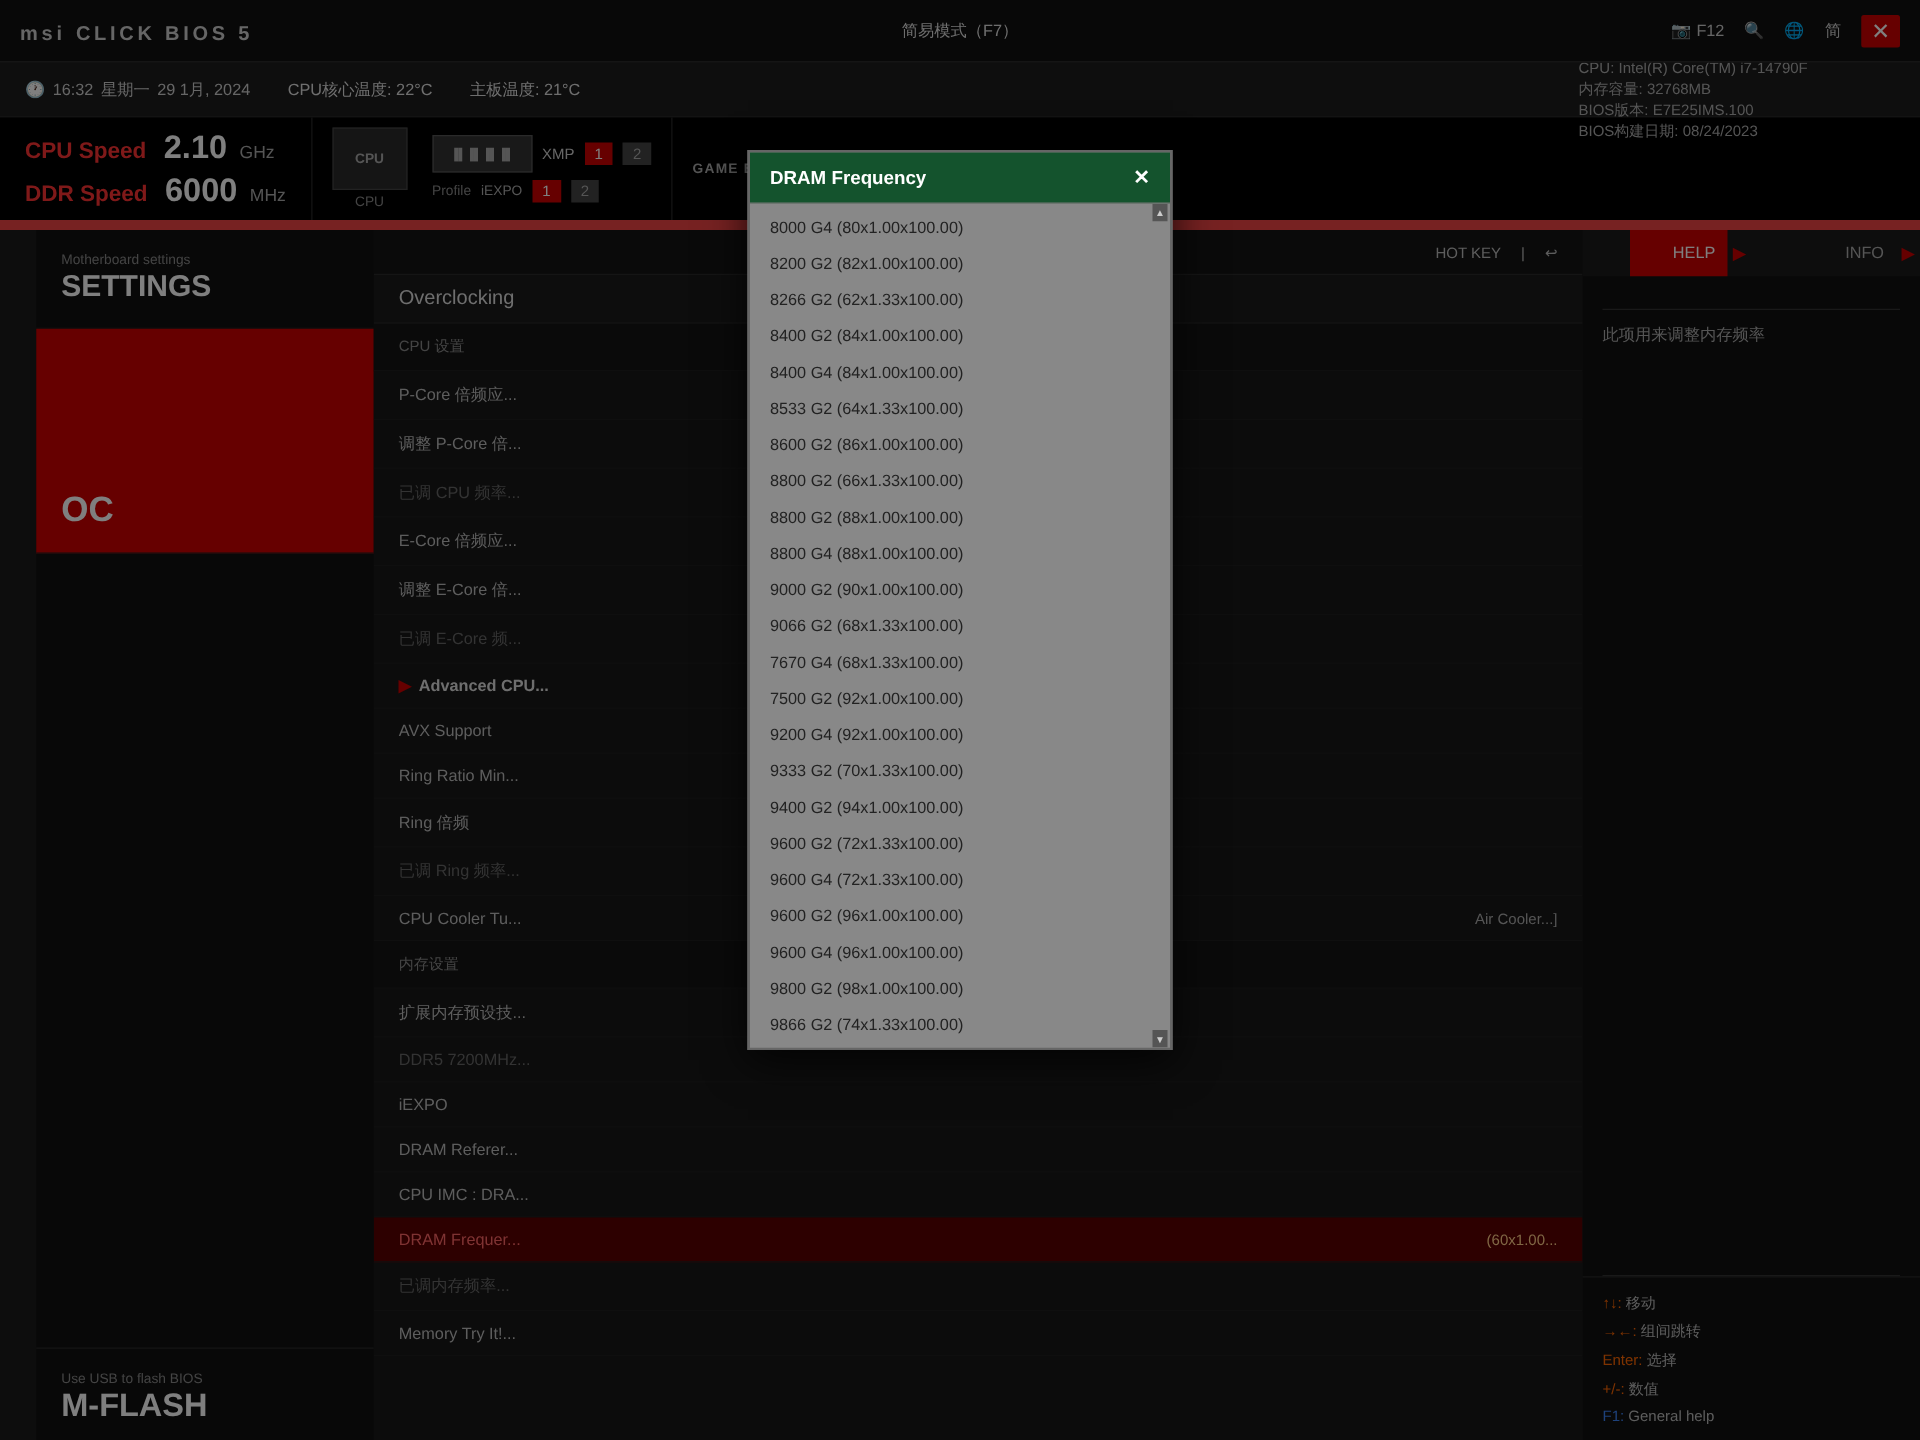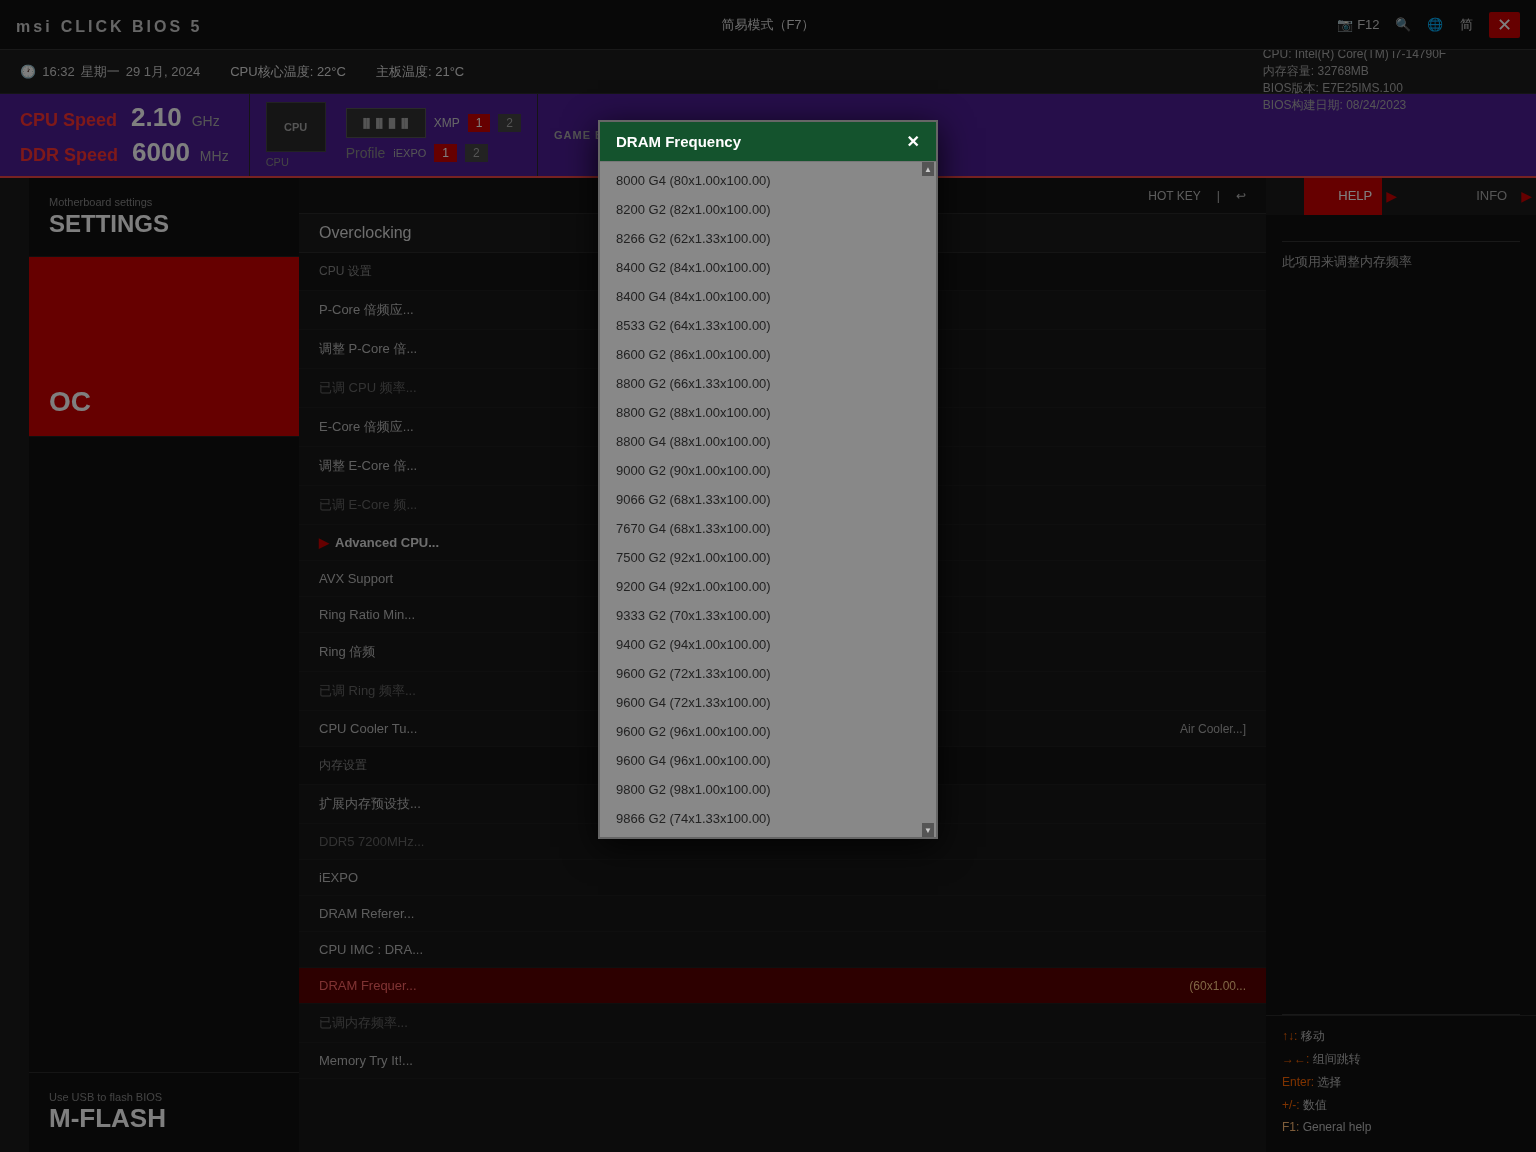--- a/index.html
+++ b/index.html
@@ -395,51 +395,51 @@
   </div>
   <div class="info-bar-right">
     <span><span>MB:</span> <span>MPG Z790 EDGE TI MAX WIFI (MS-7E25)</span></span>
     <span><span>CPU:</span> <span>Intel(R) Core(TM) i7-14790F</span></span>
     <span><span>内存容量:</span> <span>32768MB</span></span>
     <span><span>BIOS版本:</span> <span>E7E25IMS.100</span></span>
     <span><span>BIOS构建日期:</span> <span>08/24/2023</span></span>
   </div>
 </div>
 
-<div style="display:flex; background:#4c1d95; align-items:stretch; border-bottom:2px solid #ef4444;">
+<div style="display:flex; background:#000000; align-items:stretch; border-bottom:8px solid #ef4444;">
 
   <div style="padding:8px 20px; display:flex; flex-direction:column; gap:4px;">
     <div class="speed-item" style="display:flex;align-items:baseline;gap:6px;">
       <label style="color:#ff3333;font-size:18px;font-weight:bold;">CPU Speed</label>
       <value style="color:#fff;font-size:26px;font-weight:bold;">2.10</value>
       <span class="speed-unit">GHz</span>
     </div>
     <div class="speed-item" style="display:flex;align-items:baseline;gap:6px;">
       <label style="color:#ff3333;font-size:18px;font-weight:bold;">DDR Speed</label>
       <value style="color:#fff;font-size:26px;font-weight:bold;text-align:right;">6000</value>
       <span class="speed-unit">MHz</span>
     </div>
   </div>
 
   <div style="padding:8px 16px;display:flex;align-items:center;gap:20px;border-left:1px solid #2a2a2a;">
-    <div style="display:flex;flex-direction:column;gap:4px;">
+    <div style="display:flex;flex-direction:column;align-items:center;gap:4px;">
       <div style="width:60px;height:50px;background:#2a2a2a;border:1px solid #444;display:flex;align-items:center;justify-content:center;color:#aaa;font-size:11px;font-weight:bold;">CPU</div>
       <span style="color:#888;font-size:11px;">CPU</span>
     </div>
     <div style="display:flex;flex-direction:column;gap:6px;">
       <div style="display:flex;align-items:center;gap:8px;">
         <div style="width:80px;height:30px;background:#333;border:1px solid #555;display:flex;align-items:center;justify-content:center;">
           <span style="color:#aaa;font-size:9px;">▐▌▐▌▐▌▐▌</span>
         </div>
         <span style="color:#ccc;font-size:12px;">XMP</span>
         <button class="profile-btn">1</button>
         <button class="profile-btn inactive">2</button>
       </div>
       <div style="display:flex;align-items:center;gap:8px;">
-        <span style="color:#888;font-size:14px;">Profile</span>
+        <span style="color:#888;font-size:11px;">Profile</span>
         <span style="color:#aaa;font-size:11px;">iEXPO</span>
         <button class="profile-btn">1</button>
         <button class="profile-btn inactive">2</button>
       </div>
     </div>
   </div>
 
   <div style="padding:6px 16px;border-left:1px solid #2a2a2a;display:flex;align-items:center;">
     <span style="color:#aaa;font-size:11px;font-weight:bold;letter-spacing:1px;">GAME BOOST</span>
   </div>
@@ -560,21 +560,21 @@
       <div class="hotkey-row">
         <span style="color:#ff6600;">→←:</span> 组间跳转
       </div>
       <div class="hotkey-row">
         <span style="color:#ff6600;">Enter:</span> 选择
       </div>
       <div class="hotkey-row">
         <span style="color:#ff6600;">+/-:</span> 数值
       </div>
       <div class="hotkey-row">
-        <span style="color:#fdba74;">F1:</span> General help
+        <span style="color:#3b82f6;">F1:</span> General help
       </div>
     </div>
   </div>
 
 </div>
 
 <div class="modal-overlay">
   <div class="modal">
     <div class="modal-header">
       <span class="modal-title">DRAM Frequency</span>

